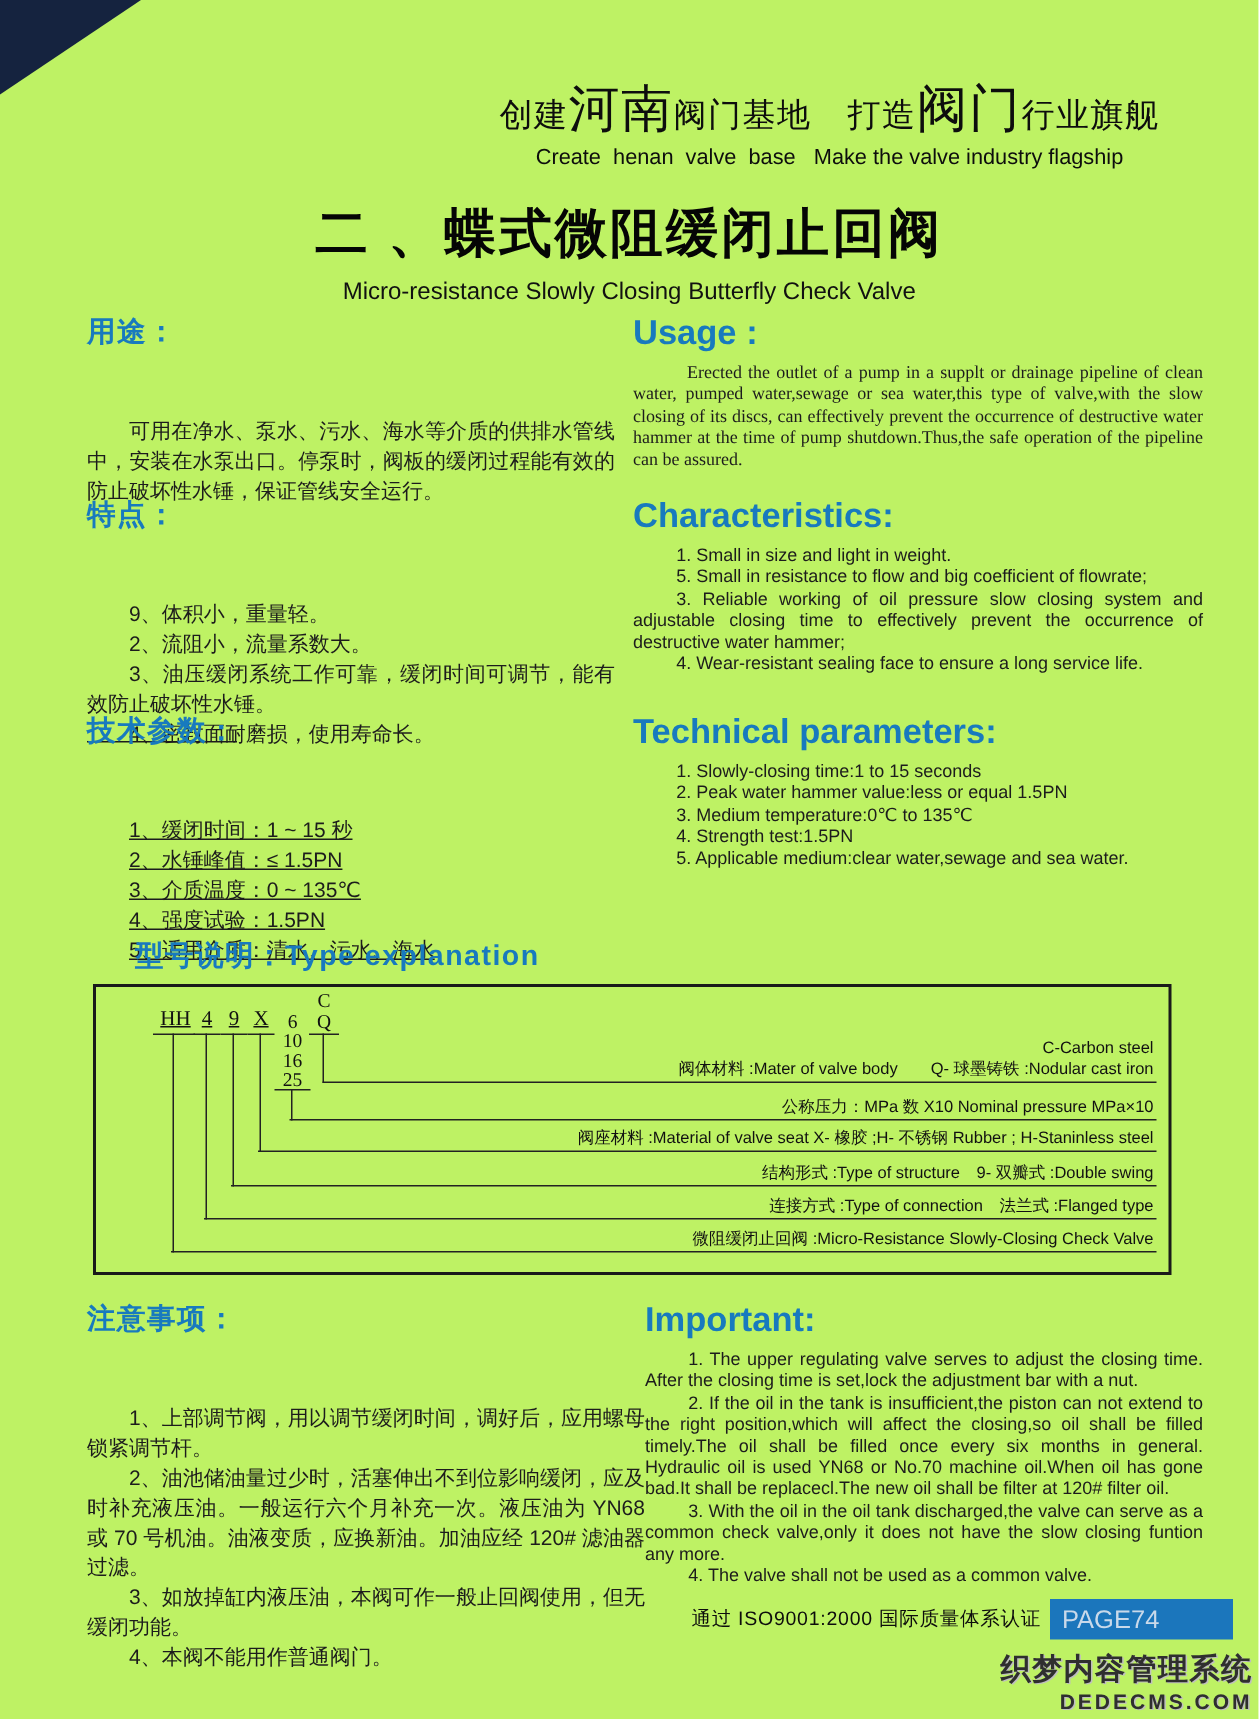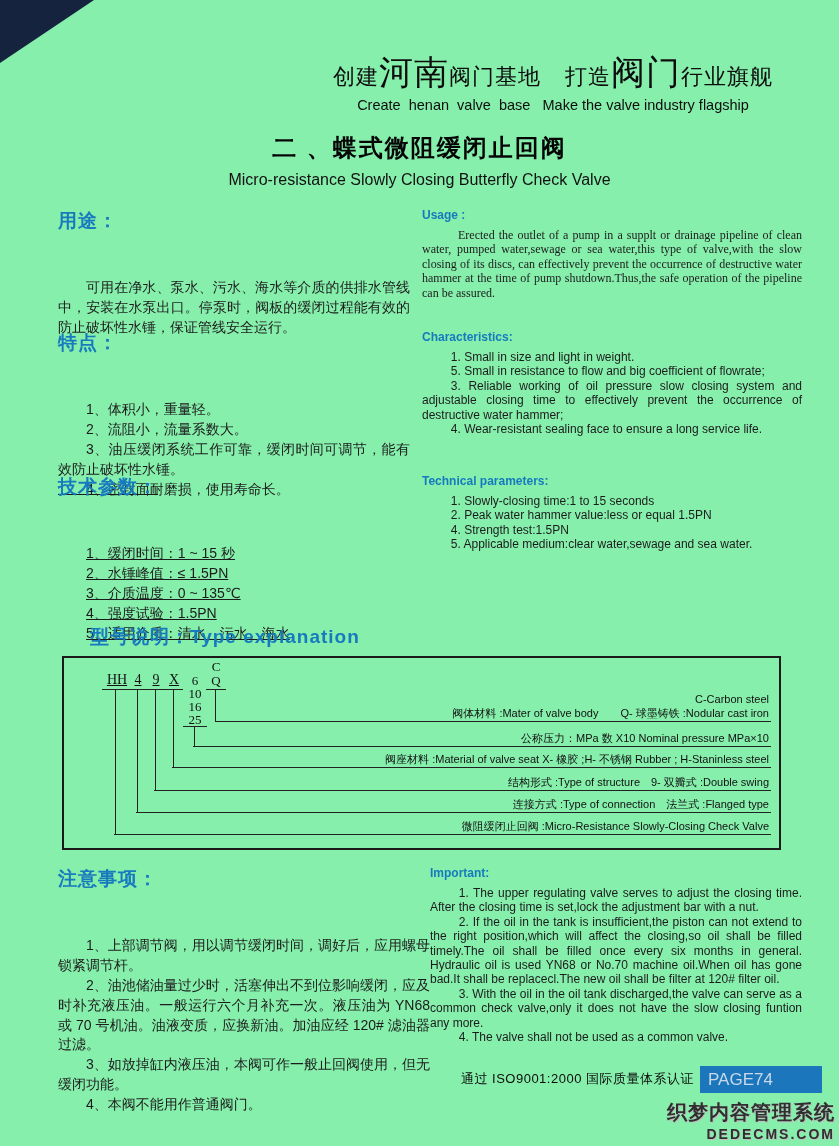--- a/index.html
+++ b/index.html
@@ -1,36 +1,36 @@
 <!DOCTYPE html>
 <html><head>
 <meta charset="utf-8">
 <style>
   html,body{margin:0;padding:0;background:#ffffff;}
   .page{
-    position:relative;width:839px;height:1146px;background:#86efac;margin:0 auto;
+    position:relative;width:839px;height:1146px;background:#bef264;margin:0 auto;
     font-family:"Liberation Sans","DejaVu Sans",sans-serif;color:#1c1c1c;overflow:hidden;
   }
   
   .corner-triangle{position:absolute;top:0;left:0;width:0;height:0;
     border-top:63px solid #15233f;border-right:94px solid transparent;}
   
   .header{position:absolute;top:50px;right:66px;text-align:center;}
   .slogan-zh{font-size:22px;white-space:nowrap;color:#0d0d0d;letter-spacing:1px;}
   .slogan-zh .big{font-size:34px;}
   .slogan-zh .sp-gap{margin-left:24px;}
   .slogan-en{font-size:14.5px;margin-top:1px;white-space:pre;color:#0d0d0d;}
   
   .title-block{position:absolute;top:132px;left:0;width:100%;text-align:center;}
-  .title-zh{font-size:24px;font-weight:bold;letter-spacing:2px;color:#050505;}
+  .title-zh{font-size:35px;font-weight:bold;letter-spacing:2px;color:#050505;}
   .title-en{font-size:16px;margin-top:7px;color:#111;}
   
   .sec{position:absolute;}
   .h-zh{color:#187abe;font-size:19px;font-weight:bold;letter-spacing:1px;margin-bottom:9px;}
-  .h-en{color:#187abe;font-size:12px;font-weight:bold;margin-bottom:6px;}
+  .h-en{color:#187abe;font-size:23px;font-weight:bold;margin-bottom:6px;}
   .body-zh{font-size:14px;line-height:1.42;text-align:justify;margin-top:44px;}
   .body-zh .p{text-indent:2em;}
   .body-en{font-size:12px;line-height:1.2;text-align:justify;}
   .body-en .p{text-indent:3em;font-family:Liberation Serif, serif;}
   .body-zh .item{text-indent:2em;}
   .body-en .item{text-indent:2.4em;}
   #usage-zh{top:208px;left:58px;width:352px;}
   #usage-en{top:208px;left:422px;width:380px;}
   #features-zh{top:330px;left:58px;width:352px;}
   #chars-en{top:330px;left:422px;width:380px;}
@@ -86,21 +86,21 @@
   <div class="sec" id="usage-en">
     <div class="h-en">Usage :</div>
     <div class="body-en">
         <div class="p">Erected the outlet of a pump in a supplt or drainage pipeline of clean water, pumped water,sewage or sea water,this type of valve,with the slow closing of its discs, can effectively prevent the occurrence of destructive water hammer at the time of pump shutdown.Thus,the safe operation of the pipeline can be assured.</div>
       </div>
   </div>
 
   <div class="sec" id="features-zh">
     <div class="h-zh">特点：</div>
     <div class="body-zh">
-      <div class="item">1、体积小，重量轻。</div>
+      <div class="item">9、体积小，重量轻。</div>
       <div class="item">2、流阻小，流量系数大。</div>
       <div class="item">3、油压缓闭系统工作可靠，缓闭时间可调节，能有效防止破坏性水锤。</div>
       <div class="item">4、密封面耐磨损，使用寿命长。</div>
     </div>
   </div>
 
   <div class="sec" id="chars-en">
     <div class="h-en">Characteristics:</div>
     <div class="body-en">
       <div class="item">1. Small in size and light in weight.</div>
@@ -119,20 +119,21 @@
       <div class="item">4、强度试验：1.5PN</div>
       <div class="item">5、适用介质：清水、污水、海水</div>
     </div>
   </div>
 
   <div class="sec" id="params-en">
     <div class="h-en">Technical parameters:</div>
     <div class="body-en">
       <div class="item">1. Slowly-closing time:1 to 15 seconds</div>
       <div class="item">2. Peak water hammer value:less or equal 1.5PN</div>
+      <div class="item">3. Medium temperature:0℃ to 135℃</div>
       <div class="item">4. Strength test:1.5PN</div>
       <div class="item">5. Applicable medium:clear water,sewage and sea water.</div>
     </div>
   </div>
 
   <div id="type-heading">
     <span>型号说明：</span><span>Type explanation</span>
   </div>
 
   <div id="diagram">

